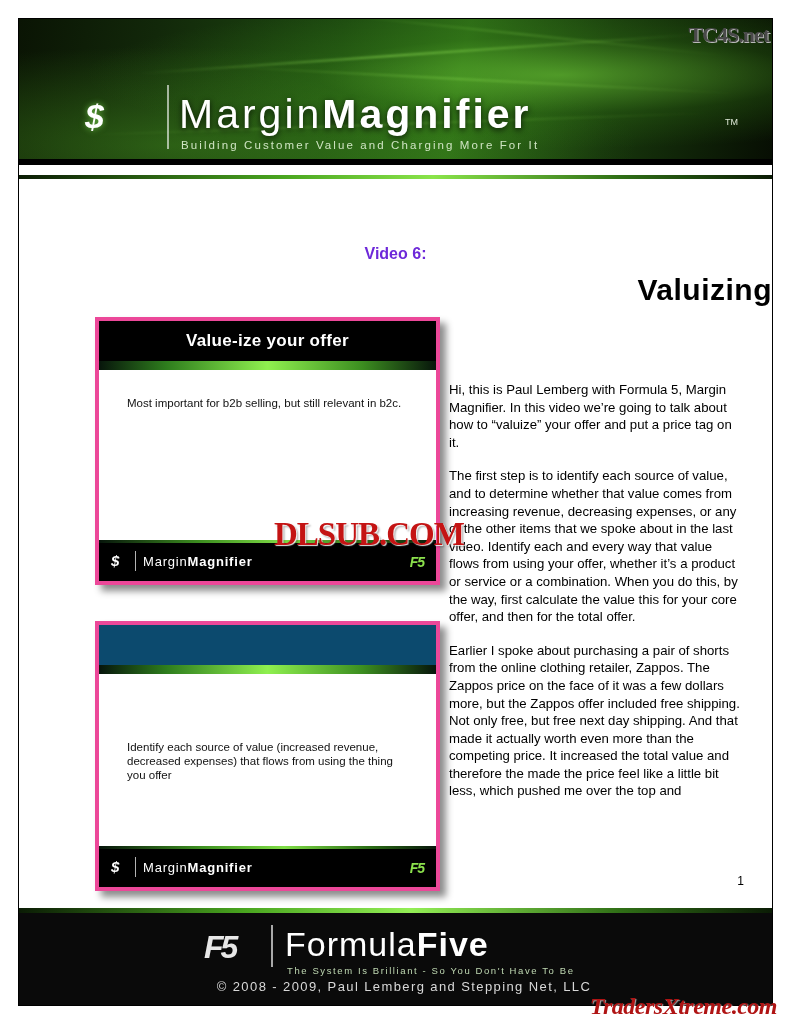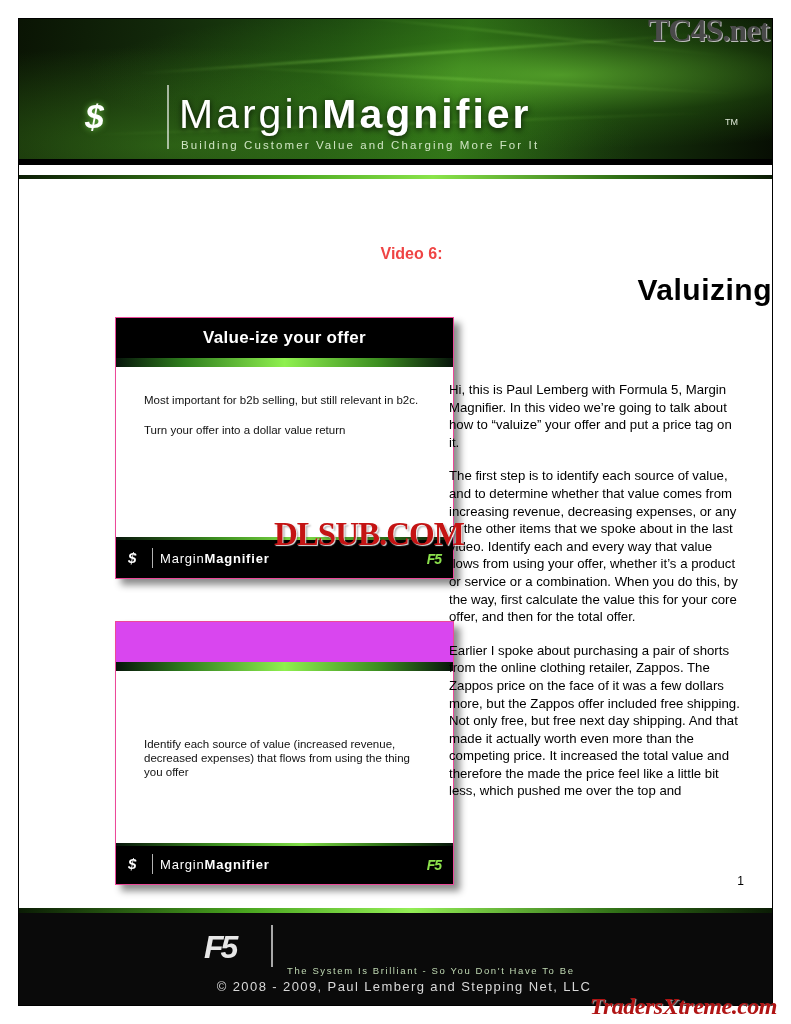--- a/index.html
+++ b/index.html
@@ -120,48 +120,47 @@
     left: 0;
     top: 156px;
     width: 753px;
     height: 4px;
     background: linear-gradient(90deg,#0b1c05 0%, #49a51f 35%, #8ae44a 55%, #2f6e16 80%, #0b1c05 100%);
   }
 
   
   .video-label {
     position: absolute;
-    left: 16px;
+    left: 0;
     top: 226px;
     width: 753px;
     text-align: center;
     font-size: 16px;
     font-weight: bold;
-    color: #ef4444;
+    color: #6d28d9;
   }
   .video-title {
     position: absolute;
     left: 0;
     top: 254px;
     width: 753px;
     text-align: right;
     font-size: 30px;
     font-weight: bold;
     color: #000;
     letter-spacing: .5px;
   }
 
   
   .slide {
     position: absolute;
-    background: #d946ef;
-    border: 1px solid #ec4899;
+    background: #0c4a6e;
+    border: 4px solid #ec4899;
     box-shadow: 6px 6px 7px rgba(0,0,0,.45);
     overflow: hidden;
-    margin-left: 20px;
   }
   #slide1 { left: 76px; top: 298px; width: 337px; height: 260px; }
   #slide2 { left: 76px; top: 602px; width: 337px; height: 262px; }
 
   .slide-head {
     position: absolute;
     left: 0; top: 0;
     width: 100%;
     height: 40px;
     background: #000000;
@@ -336,22 +335,22 @@
     text-align: center;
     color: #d8d8d8;
     font-size: 13px;
     letter-spacing: 1.4px;
   }
 
   
   .wm-tc4s {
     position: absolute;
     right: 22px;
-    top: 12px;
-    font-size: 32px;
+    top: 22px;
+    font-size: 22px;
     font-weight: bold;
     color: #4a4a4a;
     letter-spacing: -1px;
     text-shadow: 1px 1px 0 #bbb;
     font-family: "Liberation Serif", serif;
   }
   .wm-dlsub {
     position: absolute;
     left: 255px;
     top: 486px;
@@ -400,21 +399,20 @@
   <div class="hdr-green-line"></div>
 
   <div class="video-label">Video 6:</div>
   <div class="video-title">Valuizing</div>
 
   <div class="slide" id="slide1">
     <div class="slide-head">Value-ize your offer</div>
     <div class="slide-head-glow"></div>
     <div class="slide-body">
       <p>Most important for b2b selling, but still relevant in b2c.</p>
-      <p>Turn your offer into a dollar value return</p>
     </div>
     <div class="slide-foot-glow"></div>
     <div class="slide-foot">
       <span class="mm-dollar">$</span>
       <span class="mm-rule"></span>
       <span class="mm-name"><span class="light">Margin</span><span class="bold">Magnifier</span></span>
       <span class="f5">F5</span>
     </div>
   </div>
 
@@ -437,20 +435,23 @@
     <p>The first step is to identify each source of value, and to determine whether that value comes from increasing revenue, decreasing expenses, or any of the other items that we spoke about in the last video.  Identify each and every way that value flows from using your offer, whether it’s a product or service or a combination.  When you do this, by the way, first calculate the value this for your core offer, and then for the total offer.</p>
     <p>Earlier I spoke about purchasing a pair of shorts from the online clothing retailer, Zappos.  The Zappos price on the face of it was a few dollars more, but the Zappos offer included free shipping.  Not only free, but free next day shipping.  And that made it actually worth even more than the competing price.  It increased the total value and therefore the made the price feel like a little bit less, which pushed me over the top and</p>
   </div>
 
   <div class="page-number">1</div>
 
   <div class="footer-green-line"></div>
   <div class="footer-bar">
     <div class="footer-f5">F5</div>
     <div class="footer-rule"></div>
+    <div class="footer-title">
+      <span class="light">Formula</span><span class="bold">Five</span>
+    </div>
     <div class="footer-tag">The System Is Brilliant - So You Don't Have To Be</div>
     <div class="footer-copy">© 2008 - 2009, Paul Lemberg and Stepping Net, LLC</div>
   </div>
 
   <div class="wm-dlsub">DLSUB.COM</div>
 </div>
 
 <div class="wm-tc4s">TC4S.net</div>
 <div class="wm-traders">TradersXtreme.com</div>
 

